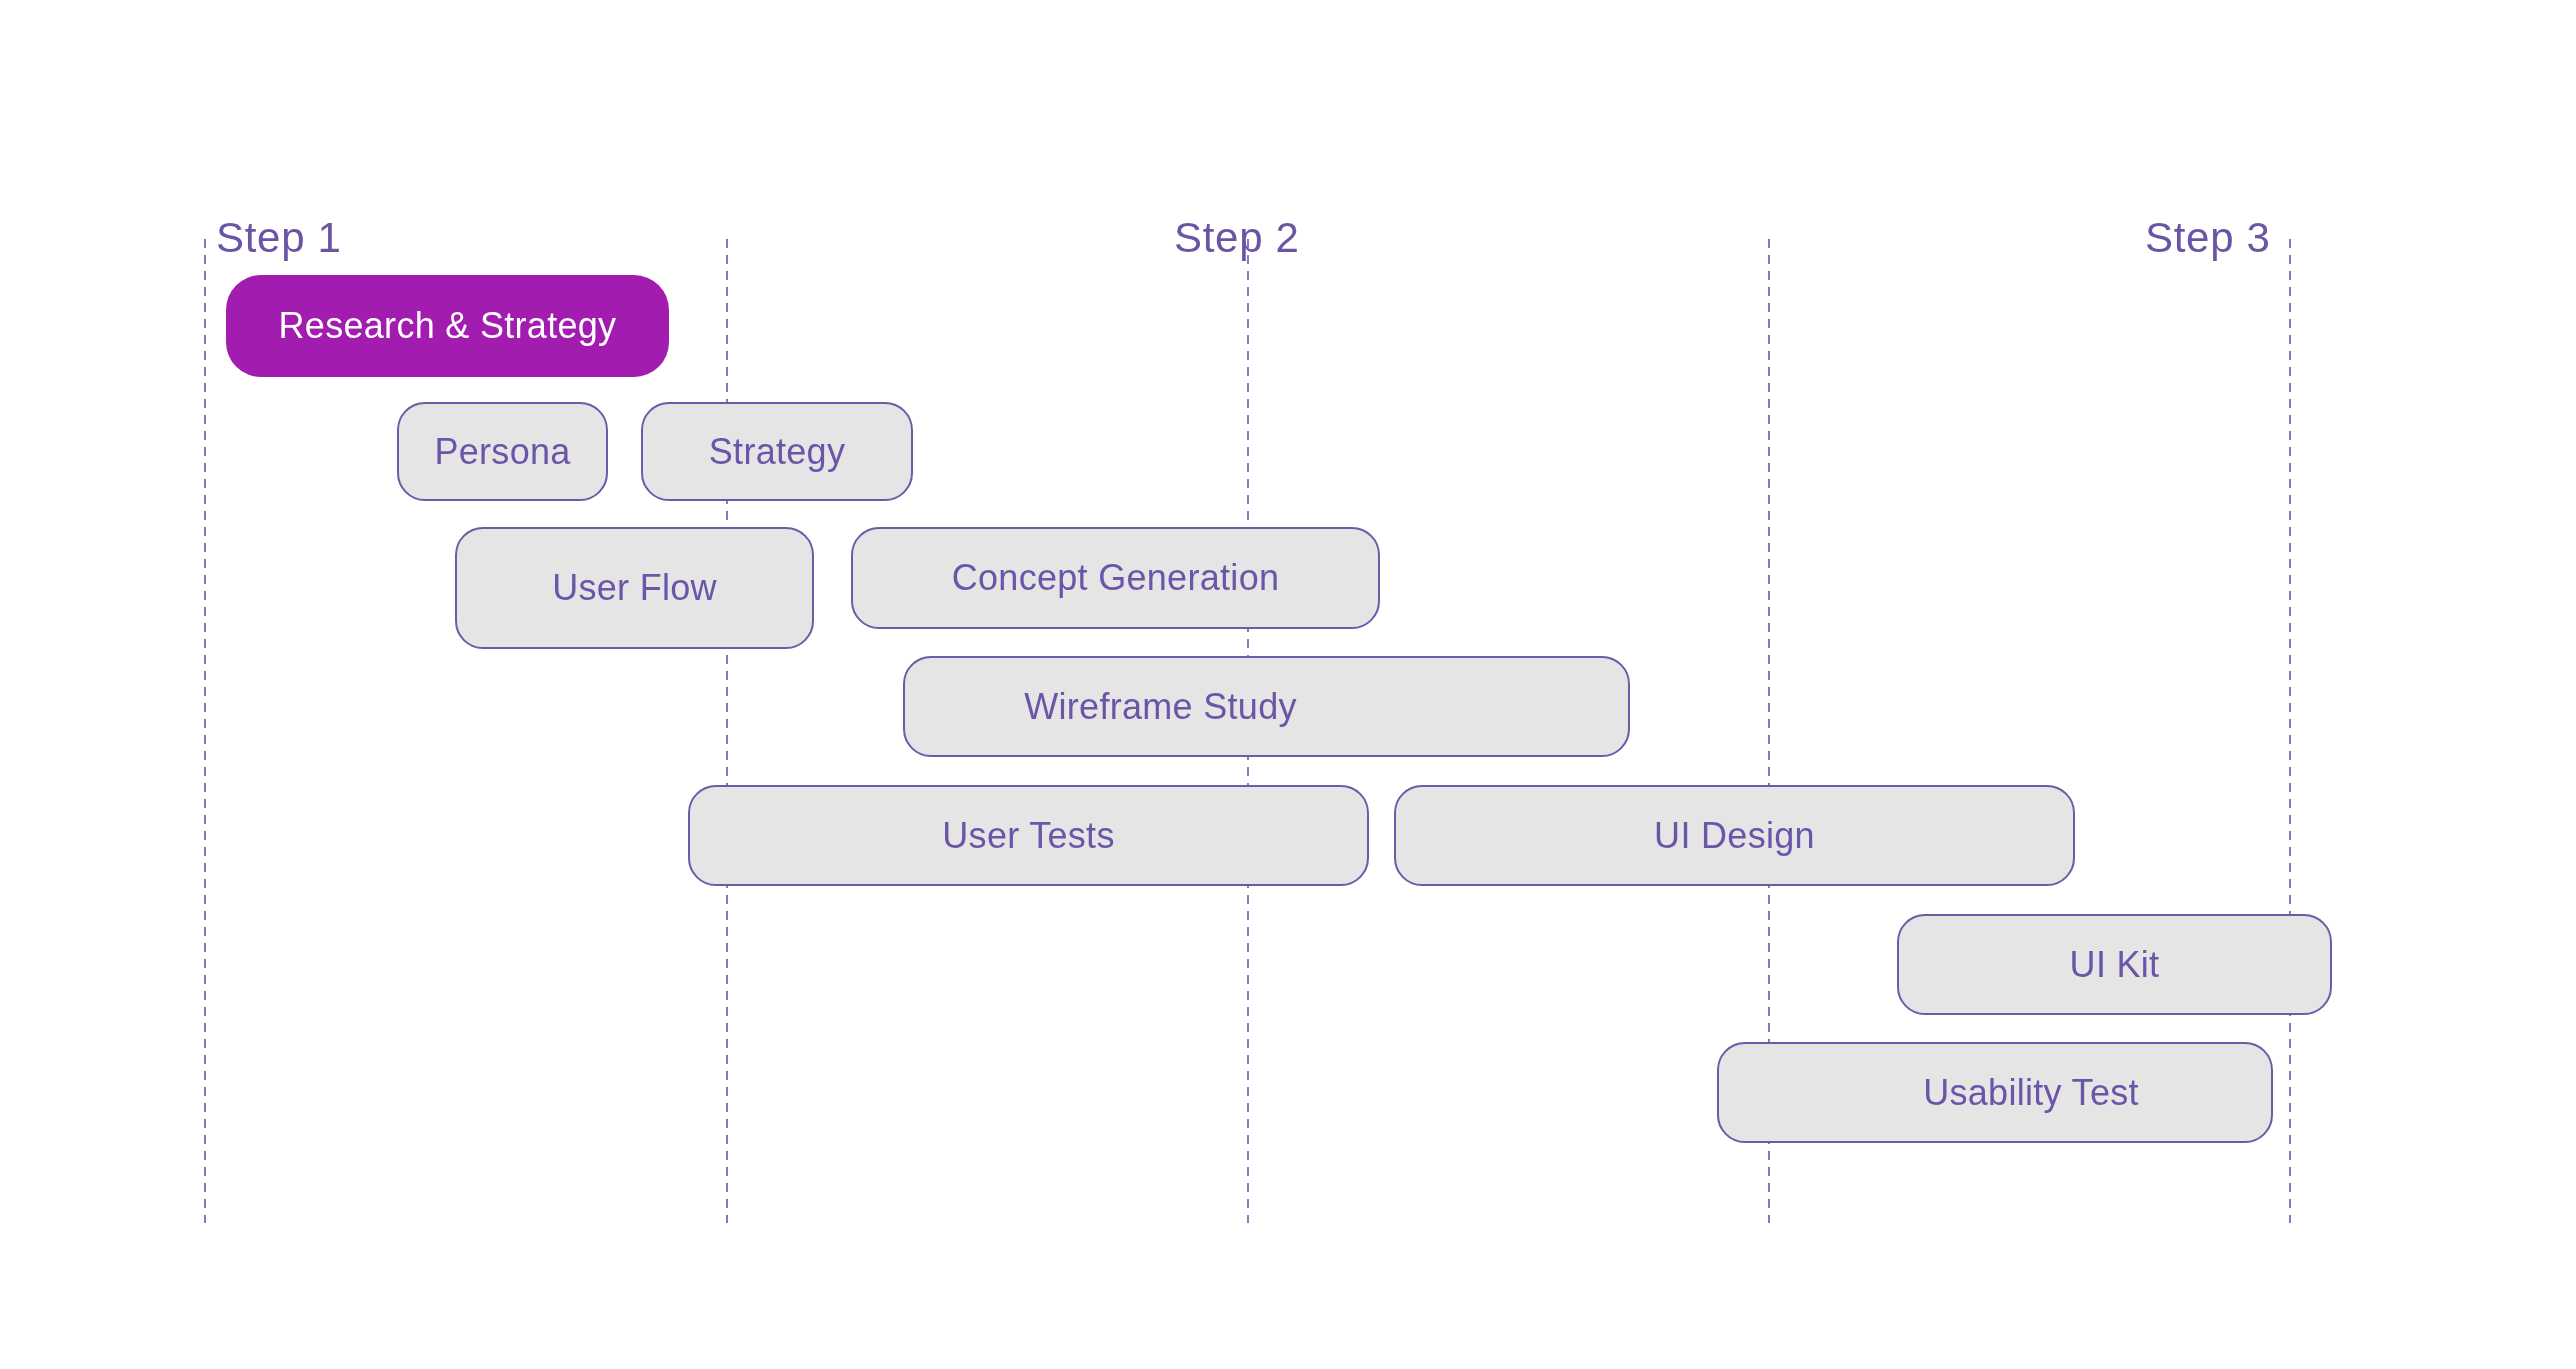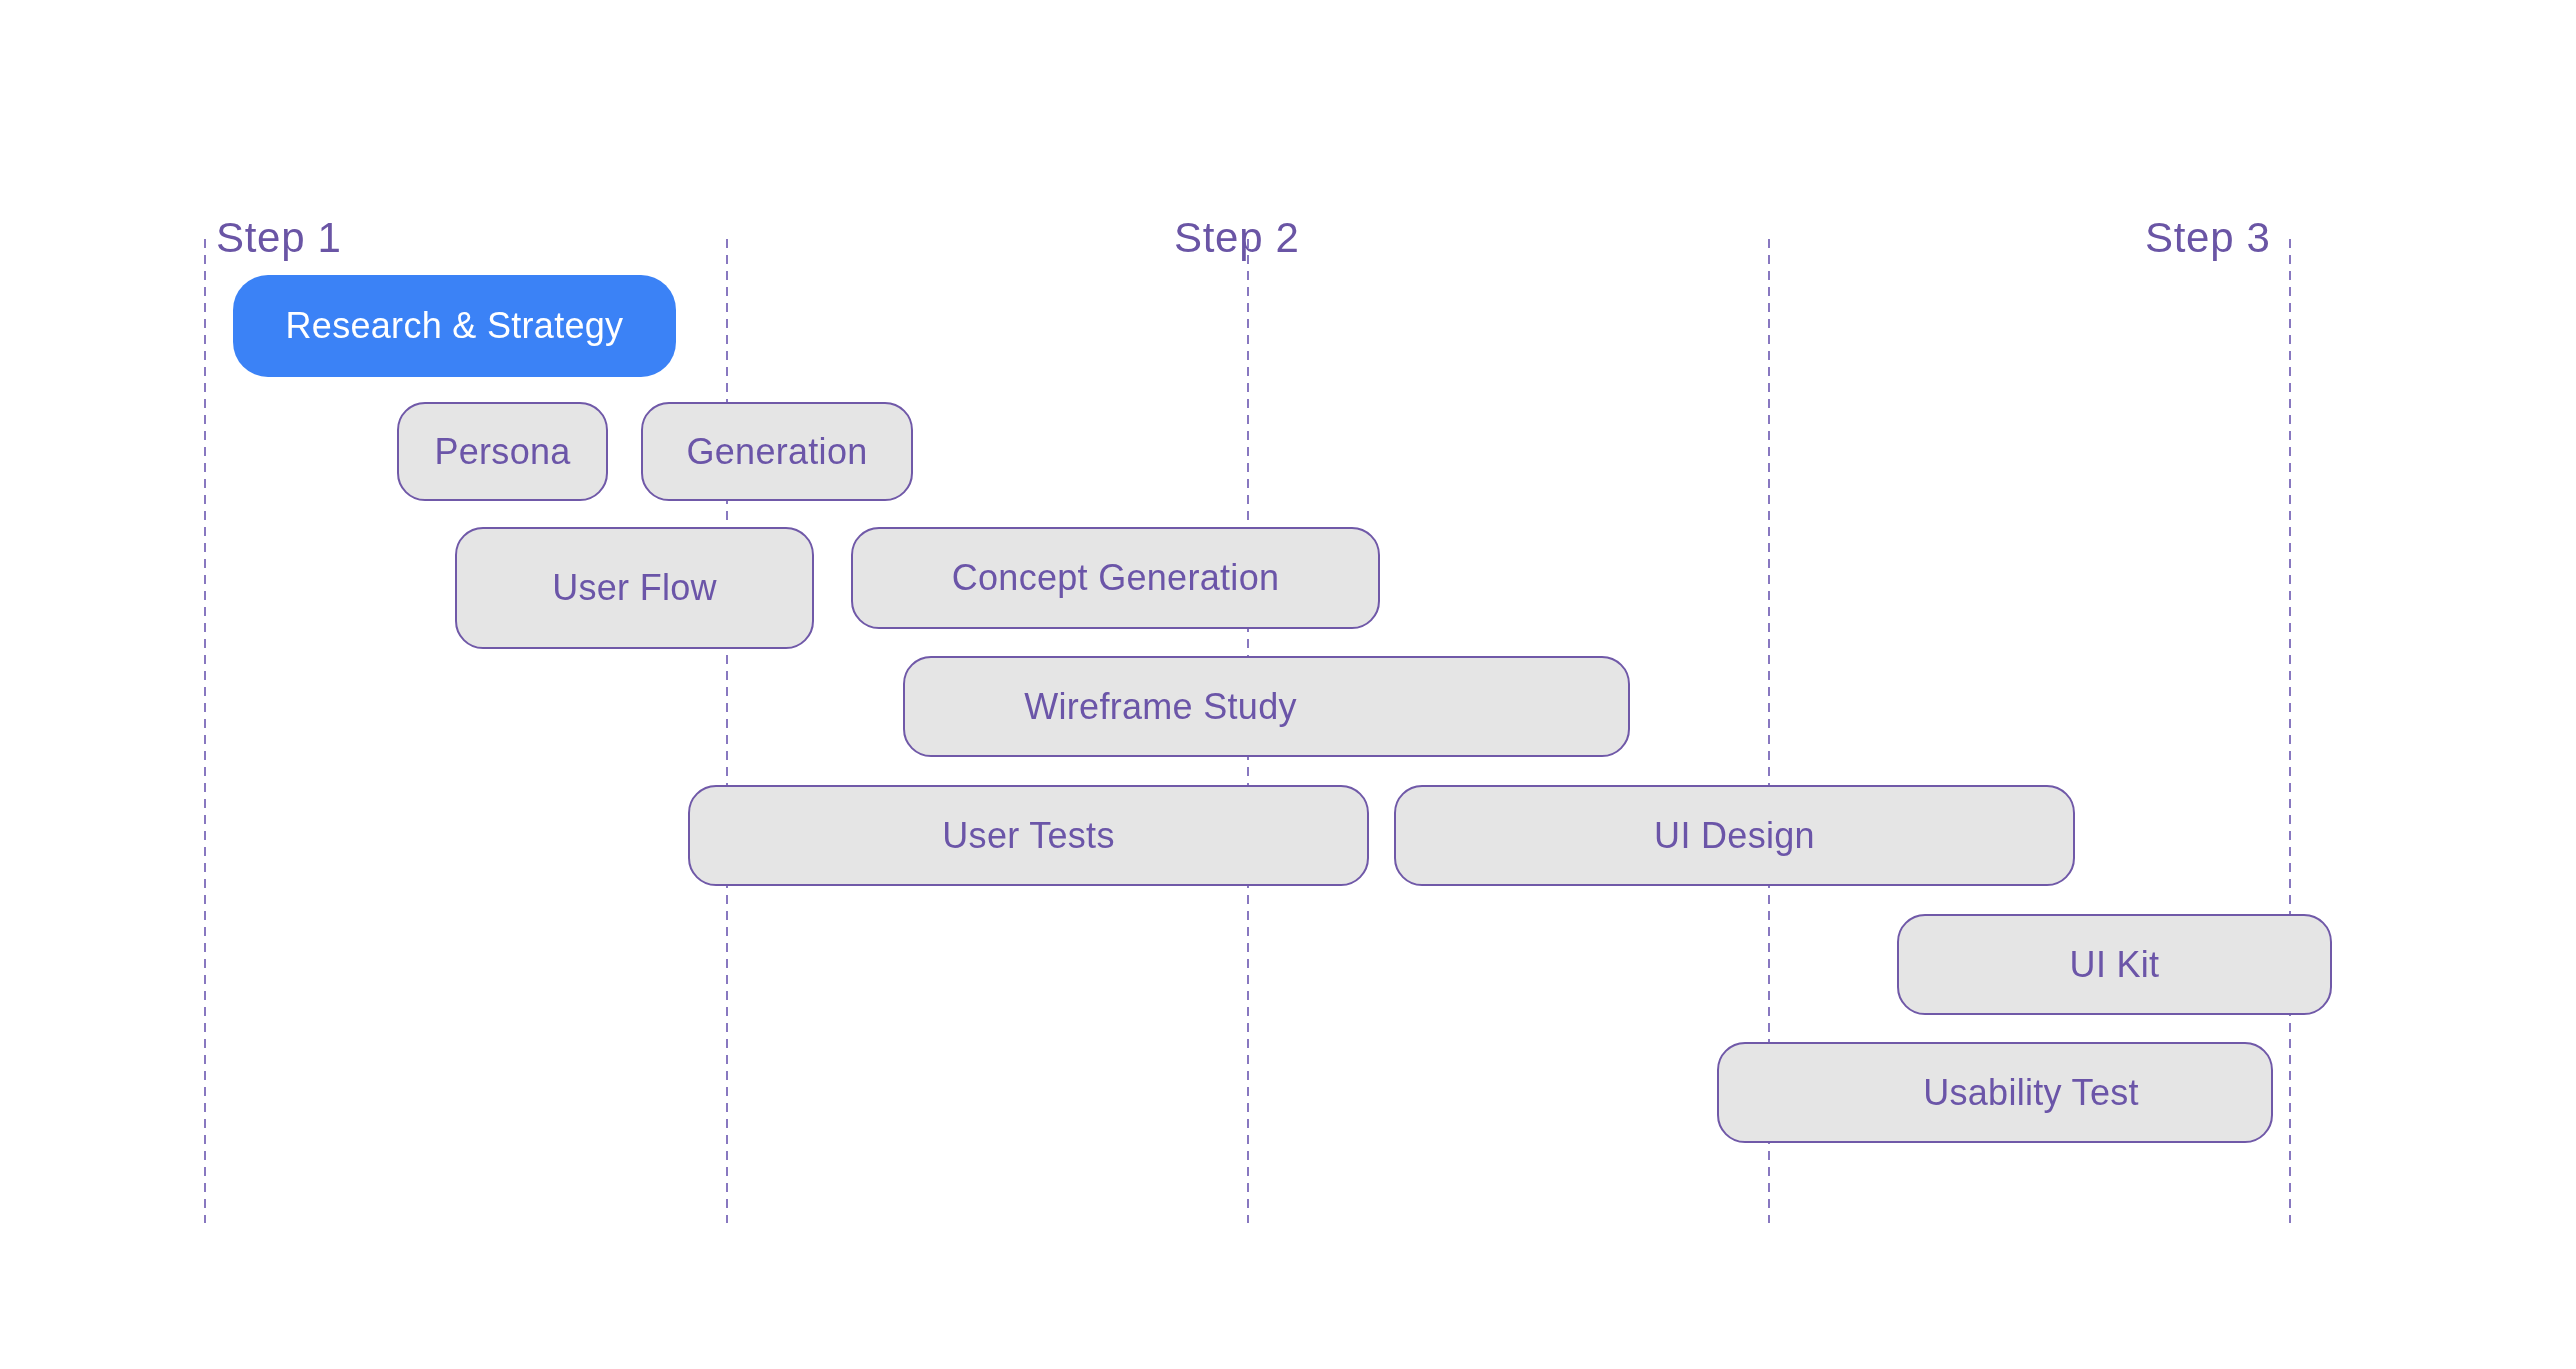--- a/index.html
+++ b/index.html
@@ -67,28 +67,28 @@
 
 <div class="canvas" style="--grid-color: #8878C0; --outline-color: #7059A8;">
     <div class="gridline" style="left: 204px; top: 239px; height: 984px;"></div>
     <div class="gridline" style="left: 726px; top: 239px; height: 984px;"></div>
     <div class="gridline" style="left: 1247px; top: 239px; height: 984px;"></div>
     <div class="gridline" style="left: 1768px; top: 239px; height: 984px;"></div>
     <div class="gridline" style="left: 2289px; top: 239px; height: 984px;"></div>
     <div class="step-label" style="left: 216px; top: 166px; color: rgb(106, 85, 165);">Step 1</div>
     <div class="step-label" style="left: 1174px; top: 166px; color: rgb(106, 85, 165);">Step 2</div>
     <div class="step-label" style="left: 2145px; top: 166px; color: rgb(106, 85, 165);">Step 3</div>
-    <div class="task-box filled" style="left: 233px; top: 275px; width: 443px; height: 102px; background: #3b82f6;">
+    <div class="task-box filled" style="left: 226px; top: 275px; width: 443px; height: 102px; background: #a21caf;">
       <span class="task-label" style="color: rgb(255, 255, 255);">Research &amp; Strategy</span>
     </div>
     <div class="task-box outline" style="left: 397px; top: 402px; width: 211px; height: 99px;">
       <span class="task-label" style="color: rgb(107, 85, 168);">Persona</span>
     </div>
     <div class="task-box outline" style="left: 641px; top: 402px; width: 272px; height: 99px;">
-      <span class="task-label" style="color: rgb(107, 85, 168);">Generation</span>
+      <span class="task-label" style="color: rgb(107, 85, 168);">Strategy</span>
     </div>
     <div class="task-box outline" style="left: 455px; top: 527px; width: 359px; height: 122px; justify-content: center;">
       <span class="task-label" style="color: rgb(107, 85, 168);">User Flow</span>
     </div>
     <div class="task-box outline" style="left: 851px; top: 527px; width: 529px; height: 102px;">
       <span class="task-label" style="color: rgb(107, 85, 168);">Concept Generation</span>
     </div>
     <div class="task-box outline" style="left: 903px; top: 656px; width: 727px; height: 101px;">
       <span class="task-label" style="color: rgb(107, 85, 168); transform: translateX(-106px);">Wireframe Study</span>
     </div>

